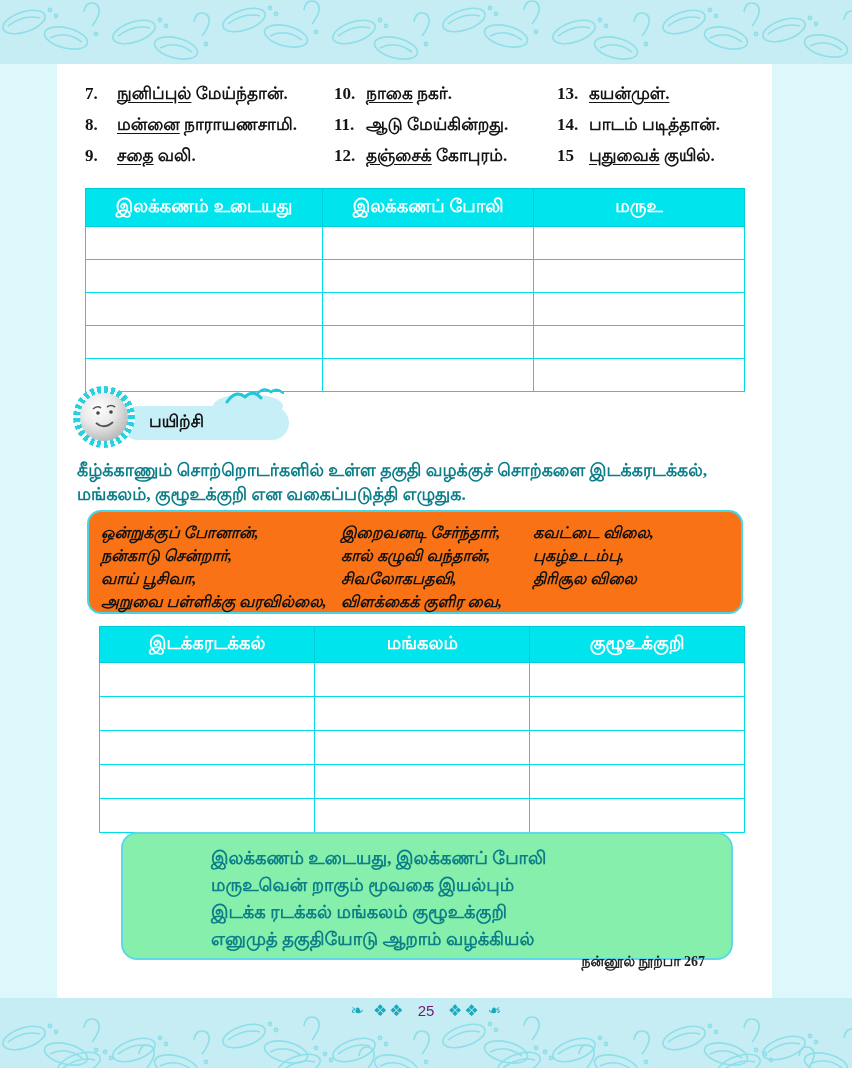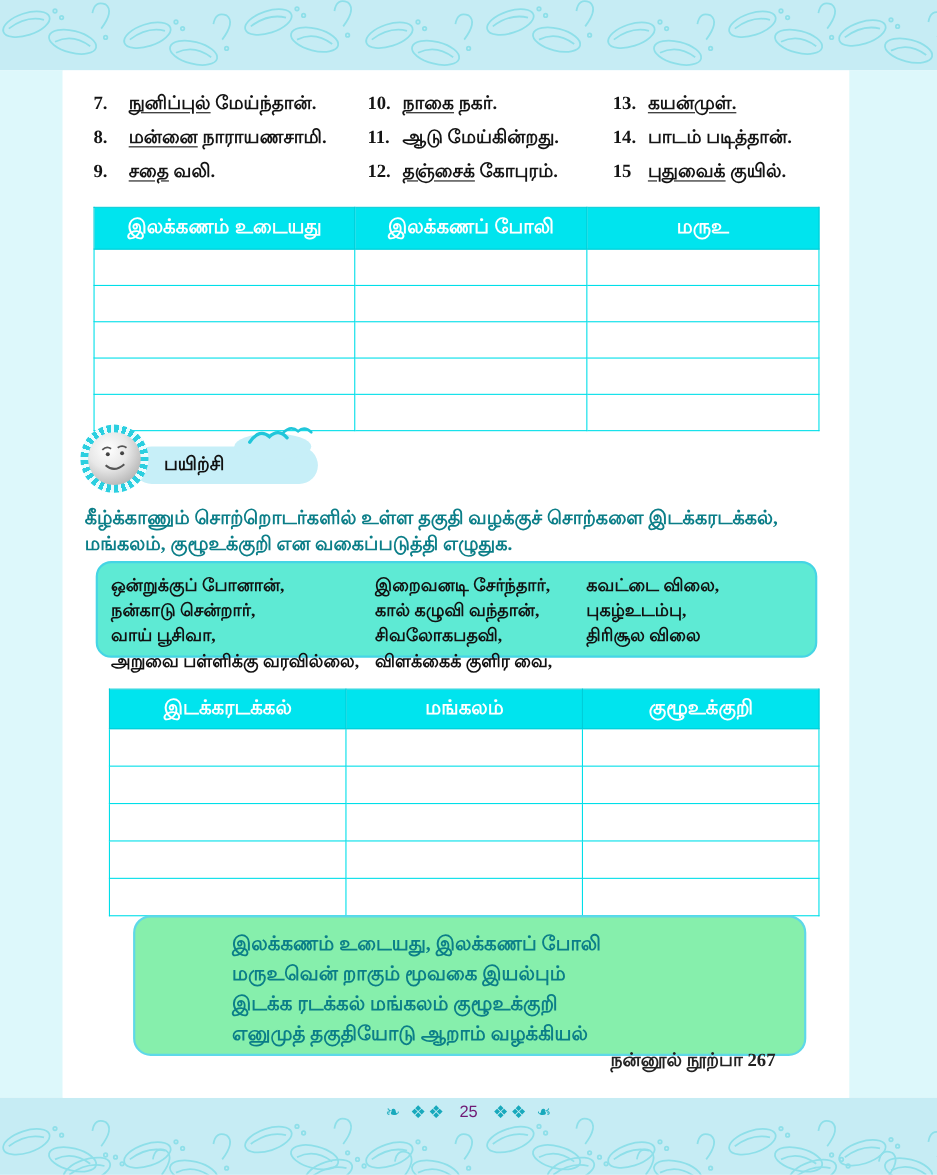--- a/index.html
+++ b/index.html
@@ -44,30 +44,30 @@
   .sun .spikes{position:absolute;left:0;top:0;width:62px;height:62px;border-radius:50%;
      background:repeating-conic-gradient(#2bcfe0 0deg 8deg,#eafcfe 8deg 14.4deg);}
   .sun .face{position:absolute;left:7px;top:7px;width:48px;height:48px;border-radius:50%;
      background:radial-gradient(circle at 38% 32%,#ffffff 0%,#e8e8e8 40%,#9a9a9a 100%);}
   .sun svg{position:absolute;left:7px;top:7px;}
   .birds{position:absolute;left:152px;top:0;}
   
   .instruction{position:absolute;left:20px;top:376px;width:697px;
      color:#0b7e88;font-size:17.5px;line-height:24px;font-weight:bold;}
   
-  .phrase-box{position:absolute;left:30px;top:446px;width:656px;height:88px;box-sizing:border-box;
-     background:#5eead4;border:2px solid #45d5e5;border-radius:14px;padding:9px 12px;display:flex;}
+  .phrase-box{position:absolute;left:30px;top:446px;width:656px;height:104px;box-sizing:border-box;
+     background:#f97316;border:2px solid #45d5e5;border-radius:14px;padding:9px 12px;display:flex;font-style:italic;}
   .phrase-col{font-size:16px;line-height:23px;font-weight:600;color:#111;white-space:nowrap;}
   .phrase-col.p1{width:240px;}
   .phrase-col.p2{width:192px;}
   
   .verse-box{position:absolute;left:64px;top:768px;width:612px;height:128px;box-sizing:border-box;
      background:#86efac;border:2px solid #5ed8e8;border-radius:16px;padding-top:11px;}
   .verse-line{margin-left:88px;font-size:18px;line-height:27px;font-weight:bold;color:#0b7e88;}
-  .verse-source{text-align:right;padding-right:26px;font-size:17px;font-weight:600;color:#222;margin-top:1px;}
+  .verse-source{text-align:right;padding-right:26px;font-size:14px;font-weight:600;color:#222;margin-top:1px;}
   
   .footer-row{position:absolute;top:3px;left:0;width:100%;display:flex;justify-content:center;
      align-items:center;gap:12px;}
   .flourish{color:#18a9bc;font-family:"DejaVu Sans",sans-serif;font-size:16px;letter-spacing:2px;}
   .flourish.mirror{transform:scaleX(-1);}
   .page-num{font-family:"Liberation Sans",sans-serif;font-size:15px;color:#701a75;}
   .leafpattern{position:absolute;left:0;top:0;}
 </style>
 </head>
 <body>

